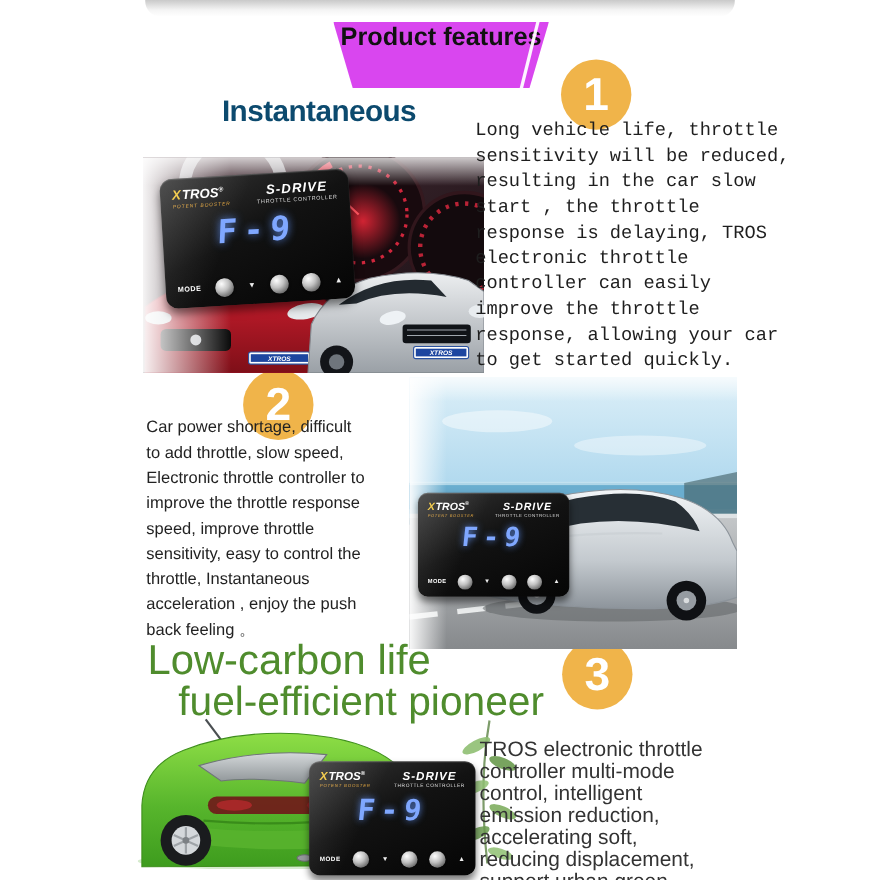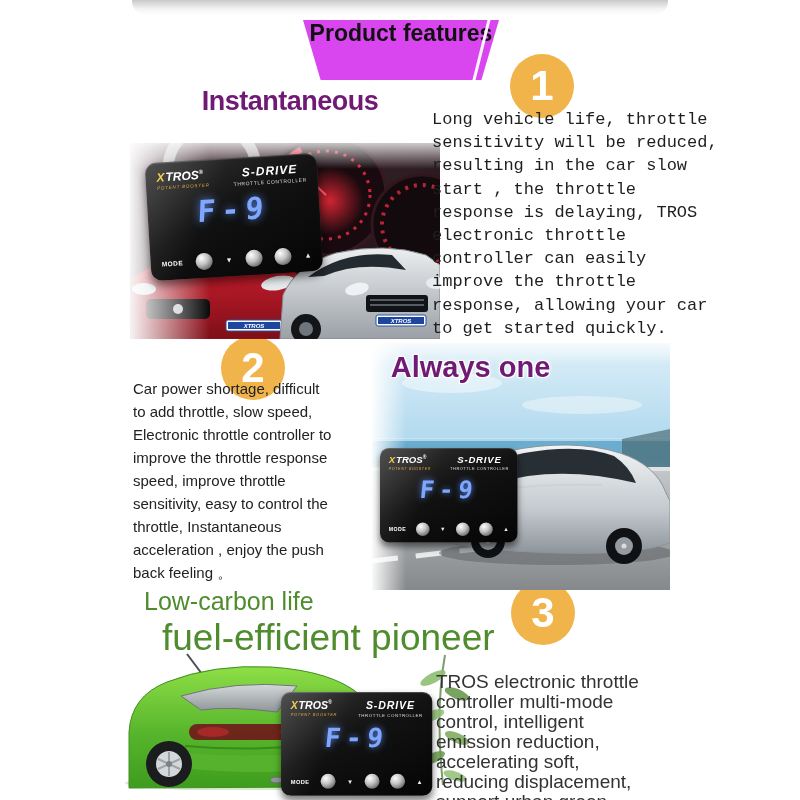--- a/index.html
+++ b/index.html
@@ -14,26 +14,26 @@
   .banner-label{color:#111;font-size:23px;font-weight:700;}
   .banner-gloss{position:absolute;right:16px;top:-6px;width:3px;height:120%;background:#fff;transform:rotate(14deg);opacity:.95;}
 
   
   .num-circle{width:64px;height:64px;border-radius:50%;background:#f0b44a;color:#fff;display:flex;align-items:center;justify-content:center;font-size:42px;font-weight:700;z-index:1;}
   .c1{left:510px;top:54px;}
   .c2{left:221px;top:336px;}
   .c3{left:511px;top:581px;}
 
   
-  .heading-red{color:#701a75;font-weight:700;text-align:center;white-space:nowrap;z-index:3;
+  .heading-red{color:#0c4a6e;font-weight:700;text-align:center;white-space:nowrap;z-index:3;
     text-shadow:-1px -1px 0 #fff,1px -1px 0 #fff,-1px 1px 0 #fff,1px 1px 0 #fff,0 0 6px rgba(255,255,255,.9);}
   .h1{left:130px;top:86px;width:320px;font-size:27px;line-height:30px;letter-spacing:-.5px;}
   .h2{left:378px;top:349px;width:185px;font-size:29px;line-height:36px;}
   .heading-green{left:128px;top:580px;width:560px;color:#4f8c2d;font-weight:400;z-index:3;}
-  .heading-green .g1{font-size:25px;line-height:42px;margin-left:16px;}
+  .heading-green .g1{font-size:38px;line-height:42px;margin-left:6px;}
   .heading-green .g2{font-size:37px;line-height:40px;margin-left:34px;margin-top:-4px;}
 
   
   .para{white-space:pre;color:#1e1e1e;z-index:3;}
   .p1{left:432px;top:108px;font-family:"Liberation Mono",monospace;font-size:17px;line-height:23.2px;}
   .p2{left:133px;top:377px;font-size:15px;line-height:23px;color:#222;}
   .p3{left:436px;top:672px;font-size:19px;line-height:20px;color:#333;}
 
   
   .photo{overflow:hidden;z-index:1;}
@@ -271,21 +271,20 @@
     <ellipse cx="42" cy="88" rx="13" ry="5" fill="#7fae60" opacity=".9" transform="rotate(24 42 88)"></ellipse>
     <ellipse cx="18" cy="108" rx="13" ry="5" fill="#699a4e" opacity=".85" transform="rotate(-24 18 108)"></ellipse>
     <ellipse cx="40" cy="126" rx="12" ry="4.5" fill="#8fbf72" opacity=".85" transform="rotate(18 40 126)"></ellipse>
   </svg>
 </div>
 
 <div class="abs heading-red h1">
   <div>Instantaneous</div>
 </div>
 <div class="abs heading-red h2">
-  <div>Always one</div>
 </div>
 <div class="abs heading-green">
   <div class="g1">Low-carbon life</div>
   <div class="g2">fuel-efficient pioneer</div>
 </div>
 
 <div class="abs para p1">Long vehicle life, throttle
 sensitivity will be reduced,
 resulting in the car slow
 start , the throttle

